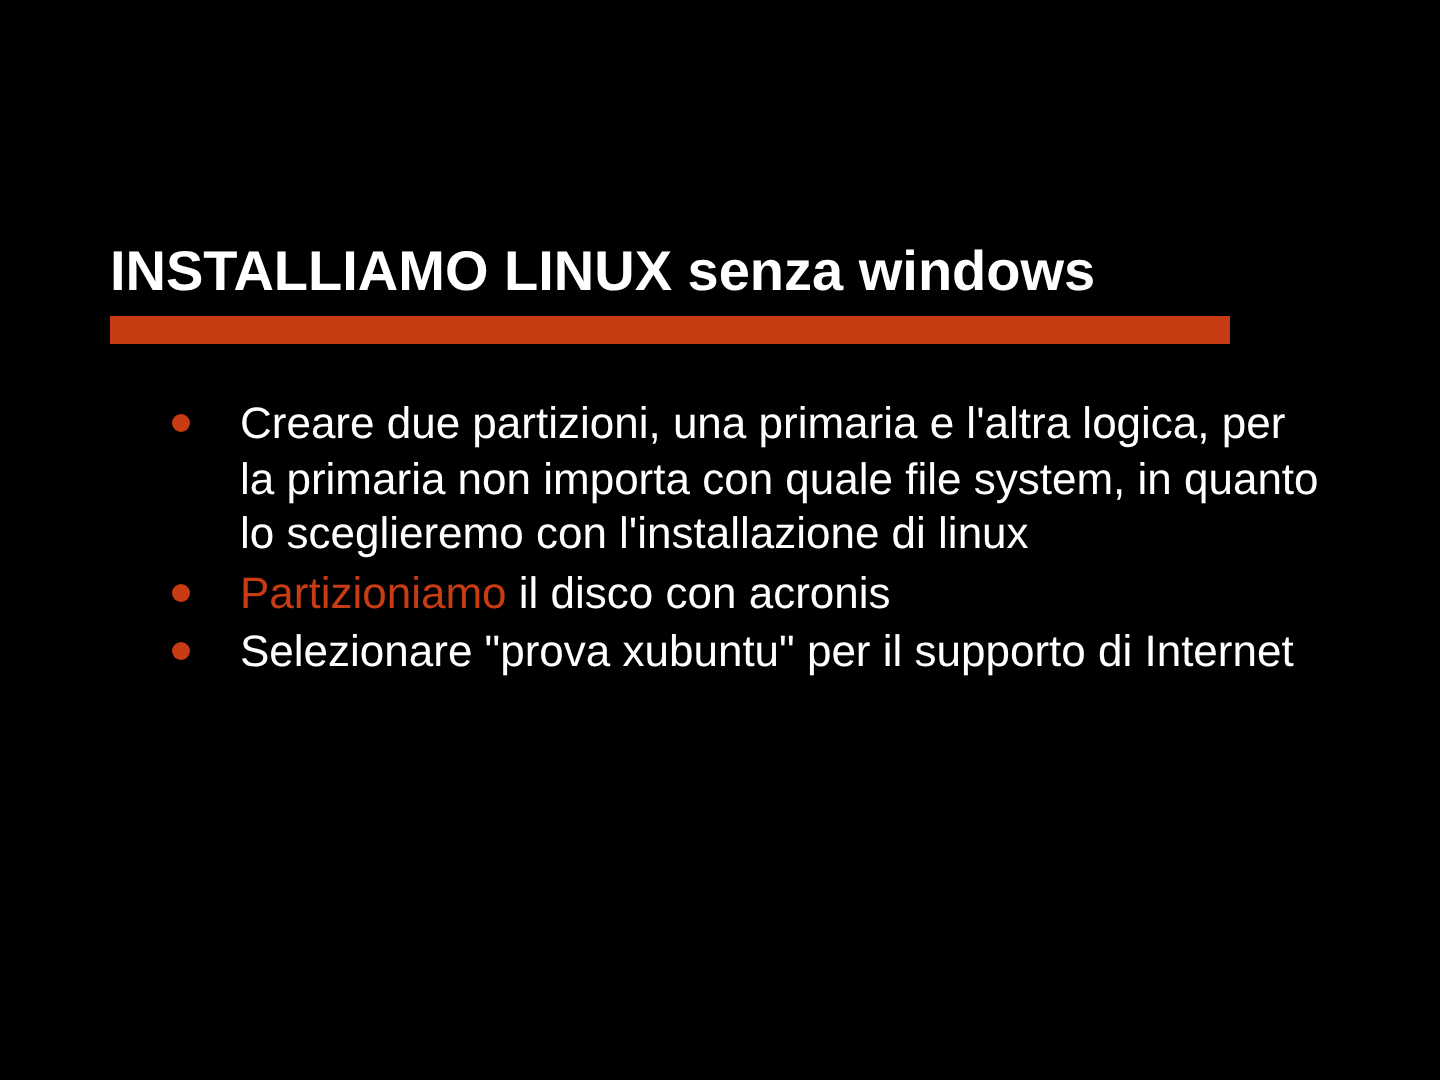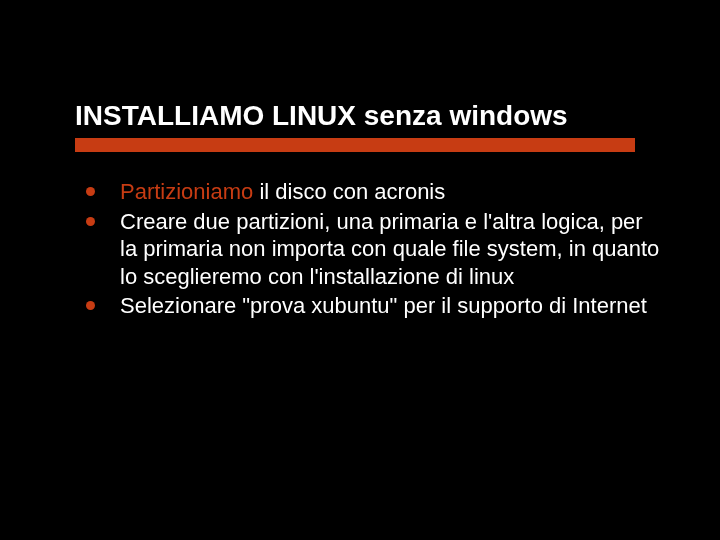--- a/index.html
+++ b/index.html
@@ -13,22 +13,23 @@
   }
   .slide {
     width: 720px;
     height: 540px;
     position: relative;
     background: #000;
   }
   .title-area {
     position: relative;
     padding-top: 100px;
-    padding-left: 75px;
+    padding-left: 55px;
     padding-right: 30px;
+    margin-top: 20px;
   }
   .title {
     color: #fff;
     font-size: 28px;
     font-weight: bold;
     margin: 0 0 6px 0;
     line-height: 1.15;
   }
   .title-bar {
     height: 14px;
@@ -71,23 +72,23 @@
 <body>
 
 <div class="slide">
   <div class="title-area">
     <h1 class="title">INSTALLIAMO LINUX senza windows</h1>
     <div class="title-bar"></div>
   </div>
   <div class="content">
     <ul class="bullets">
       <li>
-        <span class="highlight">Partizioniamo</span><span> il disco con acronis</span>
+        <span>Creare due partizioni, una primaria e l'altra logica, per la primaria non importa con quale file system, in quanto lo sceglieremo con l'installazione di linux</span>
       </li>
       <li>
-        <span>Creare due partizioni, una primaria e l'altra logica, per la primaria non importa con quale file system, in quanto lo sceglieremo con l'installazione di linux</span>
+        <span class="highlight">Partizioniamo</span><span> il disco con acronis</span>
       </li>
       <li>
         <span>Selezionare "prova xubuntu" per il supporto di Internet</span>
       </li>
     </ul>
   </div>
 </div>
 
 </body></html>

